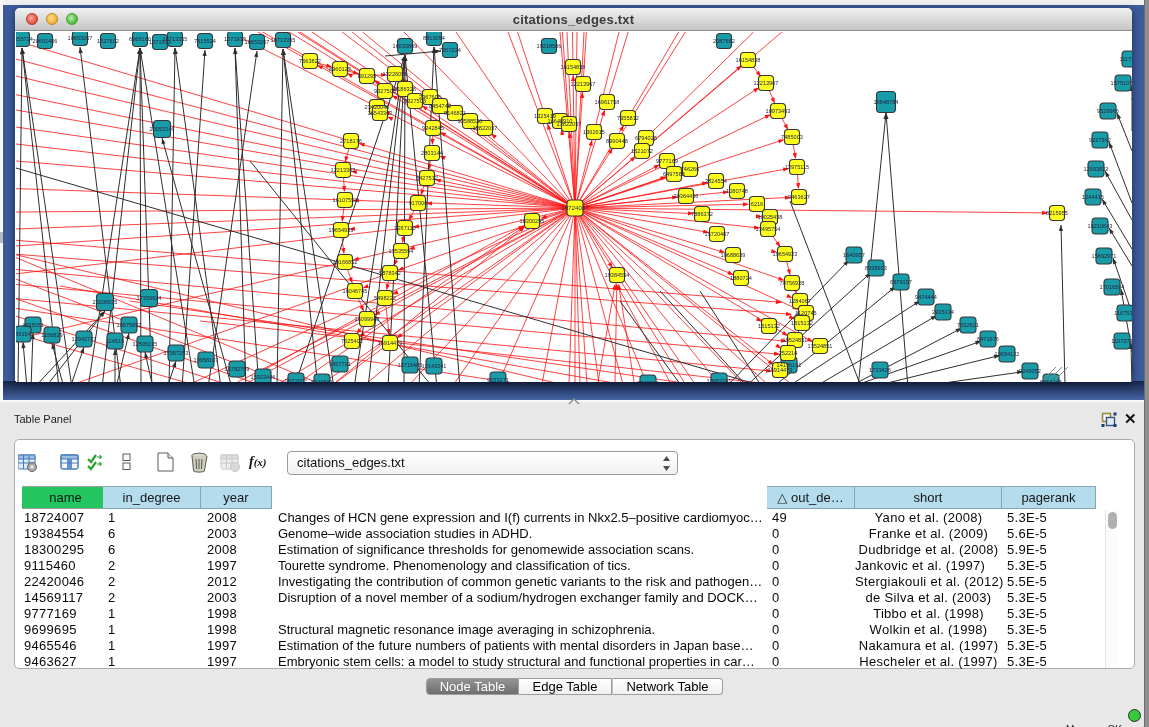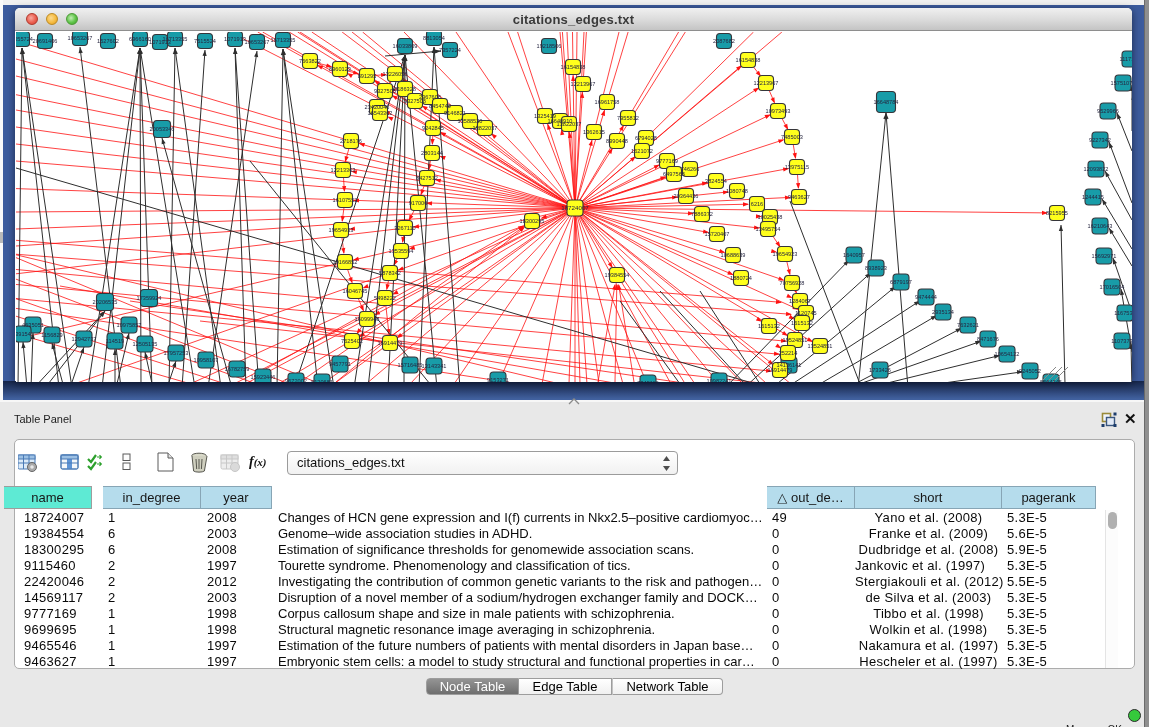--- a/index.html
+++ b/index.html
@@ -789,21 +789,21 @@
       </g>
   </svg>
   <div class="abs" style="left:249px;top:52px;font-size:14px;font-style:italic;font-family:'Liberation Serif',serif;font-weight:bold;color:#111">f<span style="font-size:11px">(x)</span></div>
   <div class="abs" style="left:287px;top:49px;width:391px;height:24px;background:linear-gradient(#ffffff,#f1f1f1);border:1px solid #9b9b9b;border-radius:4px;font-size:13px;color:#101010;line-height:22px;padding-left:9px">citations_edges.txt
     <svg style="position:absolute;right:6px;top:4px" width="9" height="16">
         <path d="M4.5 0 L8 5 L1 5 Z" fill="#4d4d4d"></path>
         <path d="M4.5 15 L8 10 L1 10 Z" fill="#4d4d4d"></path>
       </svg>
   </div>
 
-  <div class="hdr" style="left:4px;width:88px;background:#5eead4;border-color:#9d9d9d">name</div>
+  <div class="hdr" style="left:22px;width:88px;background:#22c55e;border-color:#9d9d9d">name</div>
   <div class="hdr" style="left:103px;width:98px">in_degree</div>
   <div class="hdr" style="left:201px;width:71px">year</div>
   <div class="hdr" style="left:767px;width:88px">△ out_de…</div>
   <div class="hdr" style="left:855px;width:147px">short</div>
   <div class="hdr" style="left:1002px;width:94px">pagerank</div>
   <div class="trow" style="top:107px">
 <span style="left:24px">18724007</span>
       <span style="left:108px">1</span>
 <span style="left:207px">2008</span>
       <span style="left:278px;width:486px" class="clip">Changes of HCN gene expression and I(f) currents in Nkx2.5–positive cardiomyoc…</span>
@@ -853,21 +853,20 @@
 <span style="left:207px">2003</span>
       <span style="left:278px;width:486px" class="clip">Disruption of a novel member of a sodium/hydrogen exchanger family and DOCK…</span>
 <span style="left:772px">0</span>
       <span style="left:855px;width:147px;text-align:center">de Silva et al. (2003)</span>
 <span style="left:1007px">5.3E-5</span>
     </div>
     <div class="trow" style="top:203px">
 <span style="left:24px">9777169</span>
       <span style="left:108px">1</span>
 <span style="left:207px">1998</span>
-      <span style="left:278px;width:486px" class="clip">Corpus callosum shape and size in male patients with schizophrenia.</span>
 <span style="left:772px">0</span>
       <span style="left:855px;width:147px;text-align:center">Tibbo et al. (1998)</span>
 <span style="left:1007px">5.3E-5</span>
     </div>
     <div class="trow" style="top:219px">
 <span style="left:24px">9699695</span>
       <span style="left:108px">1</span>
 <span style="left:207px">1998</span>
       <span style="left:278px;width:486px" class="clip">Structural magnetic resonance image averaging in schizophrenia.</span>
 <span style="left:772px">0</span>

